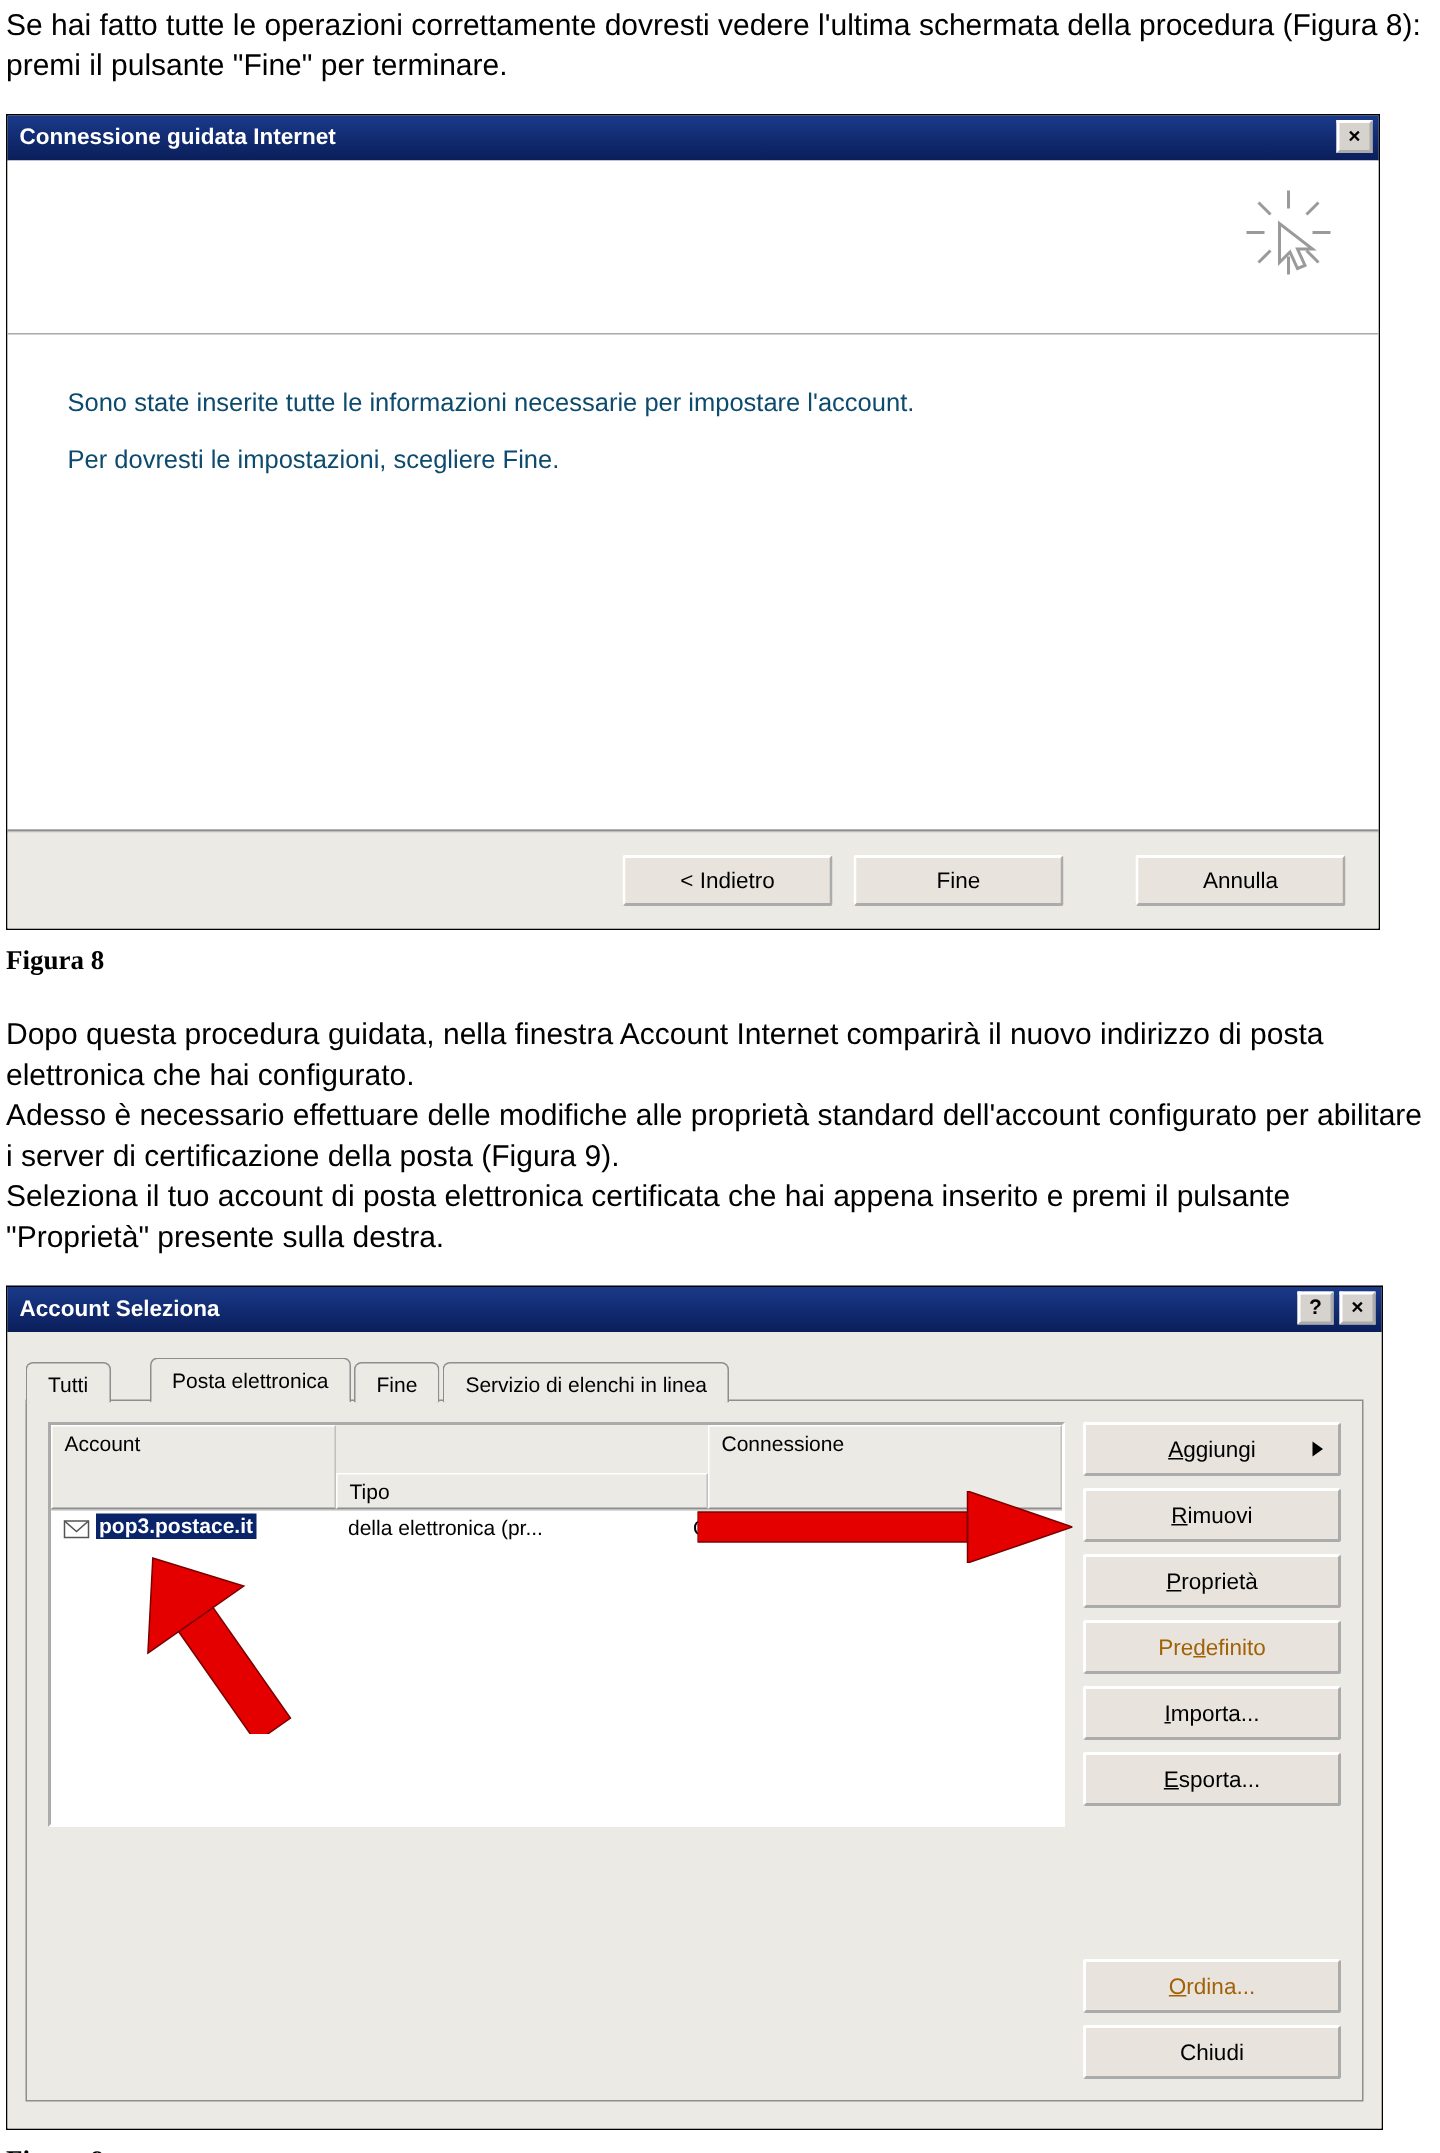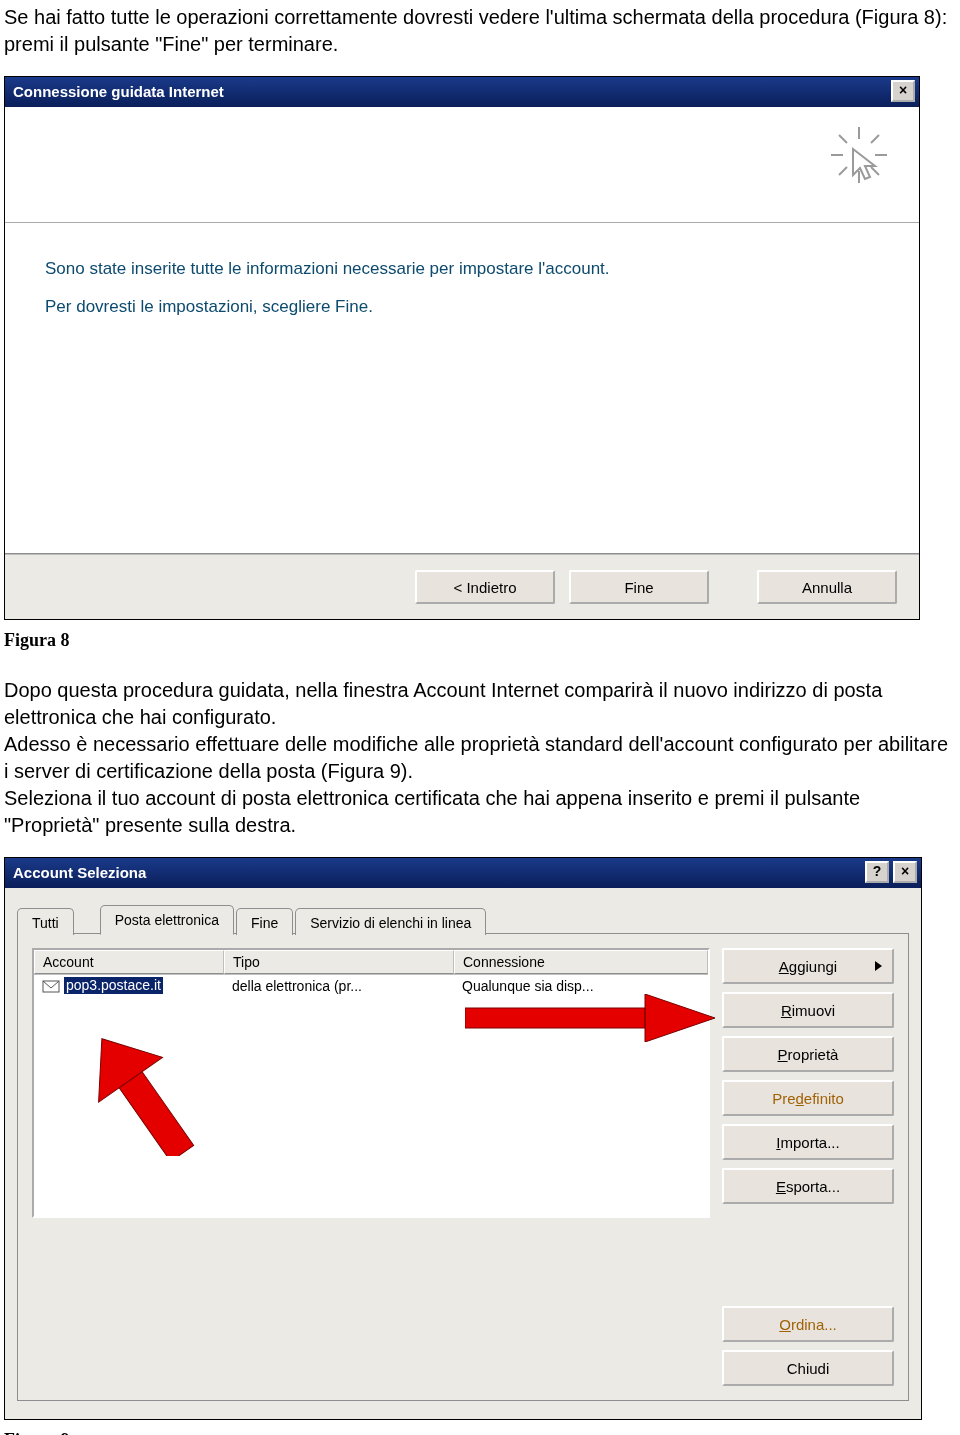--- a/index.html
+++ b/index.html
@@ -171,33 +171,33 @@
   .list-header .col {
     border-right: 1px solid #bfbfbf;
     border-top: 1px solid #fff;
     border-left: 1px solid #fff;
     border-bottom: 1px solid #8e8e8e;
     padding: 3px 8px;
     font-size: 14px;
     background: #eceae5;
   }
   .col-account { width: 190px; }
-  .col-tipo    { width: 230px; }
+  .col-tipo    { width: 248px; margin-top: 32px; }
   .col-conn    { flex: 1; }
   .list-row {
     display: flex;
     font-size: 14px;
     align-items:center;
   }
   .list-row .cell {
     padding: 2px 8px;
     white-space: nowrap;
     overflow: hidden;
   }
-  .cell-account { width: 190px; display:flex; align-items:center; gap:4px; }
+  .cell-account { width: 190px; display:flex; align-items:flex-end; gap:4px;font-weight:bold; }
   .cell-tipo    { width: 230px; }
   .cell-conn    { flex: 1; }
   .sel {
     background: #0a246a;
     color: #fff;
     padding: 0 2px 1px 2px;
     display: inline-block;
   }
   .mail-icon {
     width:18px; height:14px; display:inline-block;

